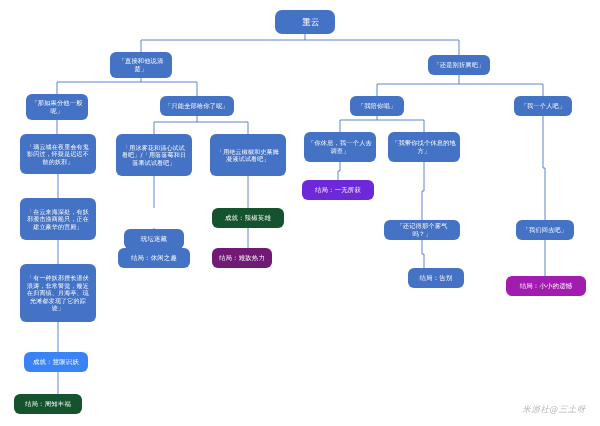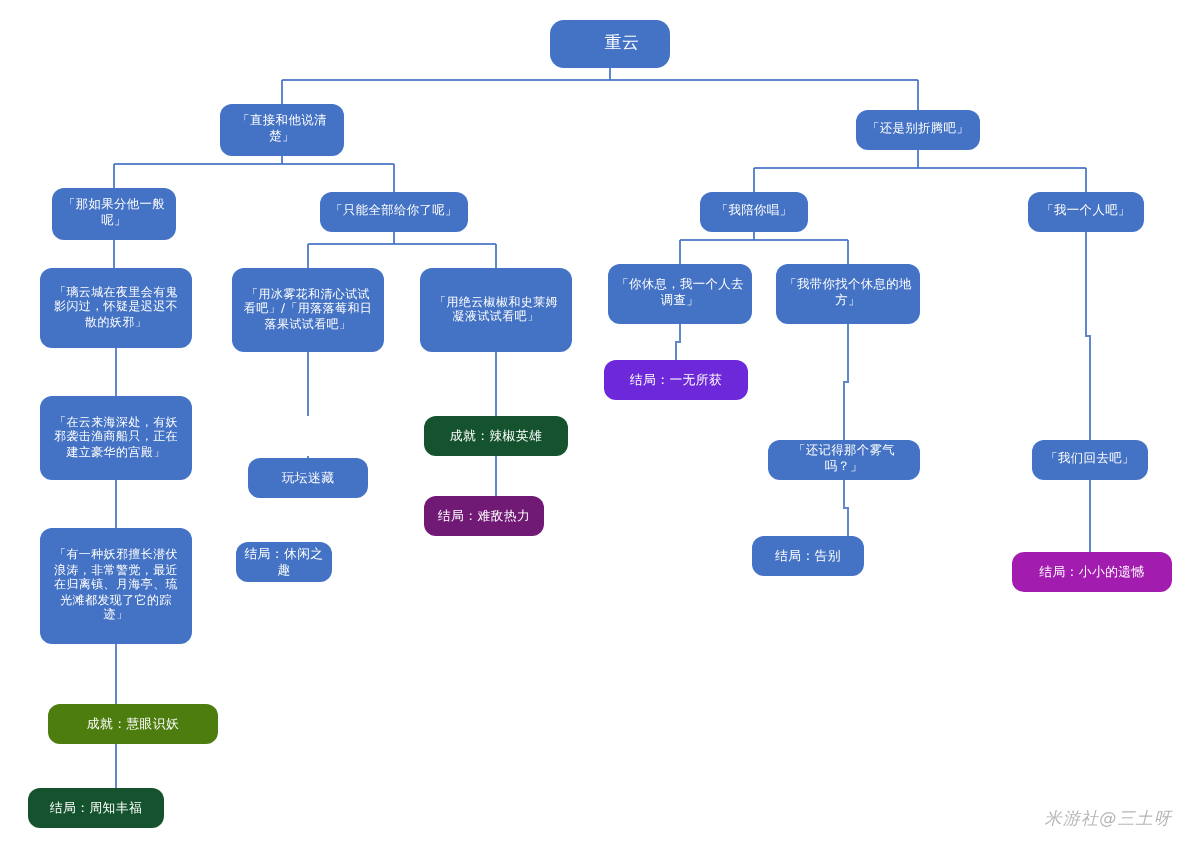--- a/index.html
+++ b/index.html
@@ -85,30 +85,30 @@
       <div class="node root" style="left: 275px; top: 10px; width: 60px; height: 24px; background: rgb(68, 114, 196); color: rgb(255, 255, 255);">重云</div>
       <div class="node choice" style="left: 110px; top: 52px; width: 62px; height: 26px; background: rgb(68, 114, 196); color: rgb(255, 255, 255);">「直接和他说清楚」</div>
       <div class="node choice" style="left: 428px; top: 55px; width: 62px; height: 20px; background: rgb(68, 114, 196); color: rgb(255, 255, 255);">「还是别折腾吧」</div>
       <div class="node choice" style="left: 26px; top: 94px; width: 62px; height: 26px; background: rgb(68, 114, 196); color: rgb(255, 255, 255);">「那如果分他一般呢」</div>
       <div class="node choice" style="left: 160px; top: 96px; width: 74px; height: 20px; background: rgb(68, 114, 196); color: rgb(255, 255, 255);">「只能全部给你了呢」</div>
       <div class="node choice" style="left: 350px; top: 96px; width: 54px; height: 20px; background: rgb(68, 114, 196); color: rgb(255, 255, 255);">「我陪你唱」</div>
       <div class="node choice" style="left: 514px; top: 96px; width: 58px; height: 20px; background: rgb(68, 114, 196); color: rgb(255, 255, 255);">「我一个人吧」</div>
       <div class="node hint" style="left: 20px; top: 134px; width: 76px; height: 40px; background: rgb(68, 114, 196); color: rgb(255, 255, 255);">「璃云城在夜里会有鬼影闪过，怀疑是迟迟不散的妖邪」</div>
       <div class="node hint" style="left: 20px; top: 198px; width: 76px; height: 42px; background: rgb(68, 114, 196); color: rgb(255, 255, 255);">「在云来海深处，有妖邪袭击渔商船只，正在建立豪华的宫殿」</div>
       <div class="node hint" style="left: 20px; top: 264px; width: 76px; height: 58px; background: rgb(68, 114, 196); color: rgb(255, 255, 255);">「有一种妖邪擅长潜伏浪涛，非常警觉，最近在归离镇、月海亭、琉光滩都发现了它的踪迹」</div>
-      <div class="node ach" style="left: 24px; top: 352px; width: 85px; height: 20px; background: #4d7c0f; color: rgb(255, 255, 255);">成就：慧眼识妖</div>
+      <div class="node ach" style="left: 24px; top: 352px; width: 64px; height: 20px; background: #3b82f6; color: rgb(255, 255, 255);">成就：慧眼识妖</div>
       <div class="node result" style="left: 14px; top: 394px; width: 68px; height: 20px; background: #14532d; color: rgb(255, 255, 255);">结局：周知丰福</div>
       <div class="node hint" style="left: 116px; top: 134px; width: 76px; height: 42px; background: rgb(68, 114, 196); color: rgb(255, 255, 255);">「用冰雾花和清心试试看吧」/「用落落莓和日落果试试看吧」</div>
       <div class="node ach" style="left: 124px; top: 208px; width: 60px; height: 20px; background: rgb(68, 114, 196); color: rgb(255, 255, 255); margin-top: 21px;">玩坛迷藏</div>
-      <div class="node result" style="left: 118px; top: 248px; width: 48px; height: 20px; background: rgb(68, 114, 196); color: rgb(255, 255, 255); margin-top: 23px;">结局：休闲之趣</div>
+      <div class="node result" style="left: 118px; top: 248px; width: 72px; height: 20px; background: rgb(68, 114, 196); color: rgb(255, 255, 255);">结局：休闲之趣</div>
       <div class="node hint" style="left: 210px; top: 134px; width: 76px; height: 42px; background: rgb(68, 114, 196); color: rgb(255, 255, 255);">「用绝云椒椒和史莱姆凝液试试看吧」</div>
       <div class="node ach" style="left: 212px; top: 208px; width: 72px; height: 20px; background: #14532d; color: rgb(255, 255, 255);">成就：辣椒英雄</div>
       <div class="node result" style="left: 212px; top: 248px; width: 60px; height: 20px; background: #701a75; color: rgb(255, 255, 255);">结局：难敌热力</div>
       <div class="node choice" style="left: 304px; top: 132px; width: 72px; height: 30px; background: rgb(68, 114, 196); color: rgb(255, 255, 255);">「你休息，我一个人去调查」</div>
       <div class="node result" style="left: 302px; top: 180px; width: 72px; height: 20px; background: #6d28d9; color: rgb(255, 255, 255);">结局：一无所获</div>
       <div class="node choice" style="left: 388px; top: 132px; width: 72px; height: 30px; background: rgb(68, 114, 196); color: rgb(255, 255, 255);">「我带你找个休息的地方」</div>
       <div class="node choice" style="left: 384px; top: 220px; width: 76px; height: 20px; background: rgb(68, 114, 196); color: rgb(255, 255, 255);">「还记得那个雾气吗？」</div>
-      <div class="node result" style="left: 376px; top: 268px; width: 56px; height: 20px; background: rgb(68, 114, 196); color: rgb(255, 255, 255);">结局：告别</div>
+      <div class="node result" style="left: 408px; top: 268px; width: 56px; height: 20px; background: rgb(68, 114, 196); color: rgb(255, 255, 255);">结局：告别</div>
       <div class="node choice" style="left: 516px; top: 220px; width: 58px; height: 20px; background: rgb(68, 114, 196); color: rgb(255, 255, 255);">「我们回去吧」</div>
       <div class="node result" style="left: 506px; top: 276px; width: 80px; height: 20px; background: #a21caf; color: rgb(255, 255, 255);">结局：小小的遗憾</div>
     </div>
   <div class="watermark">米游社@三土呀</div>
 </div>
 
 </body></html>

